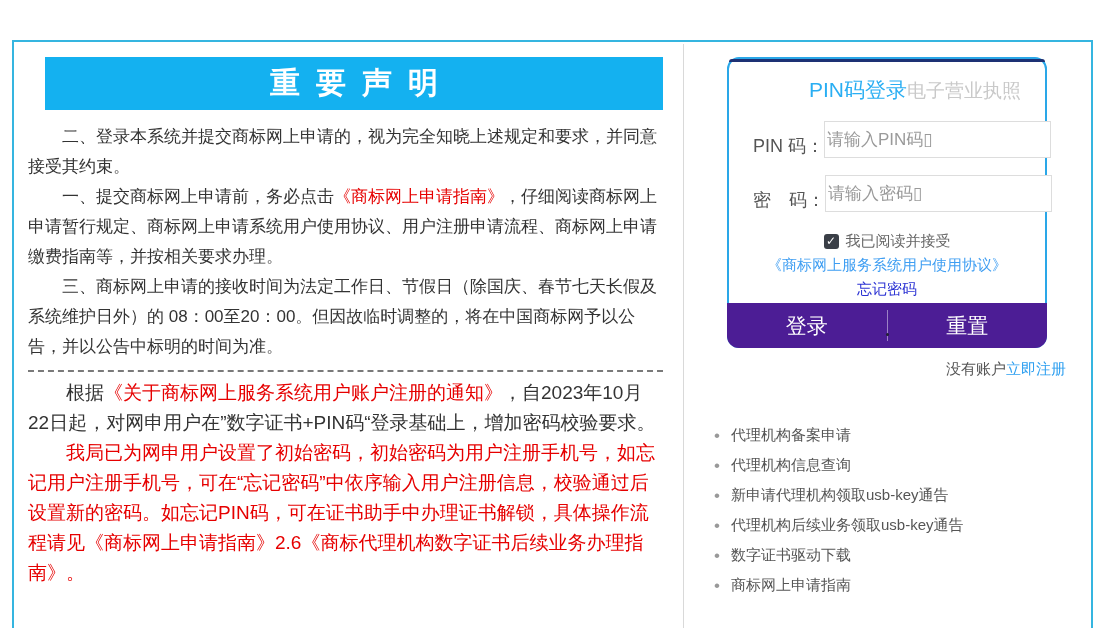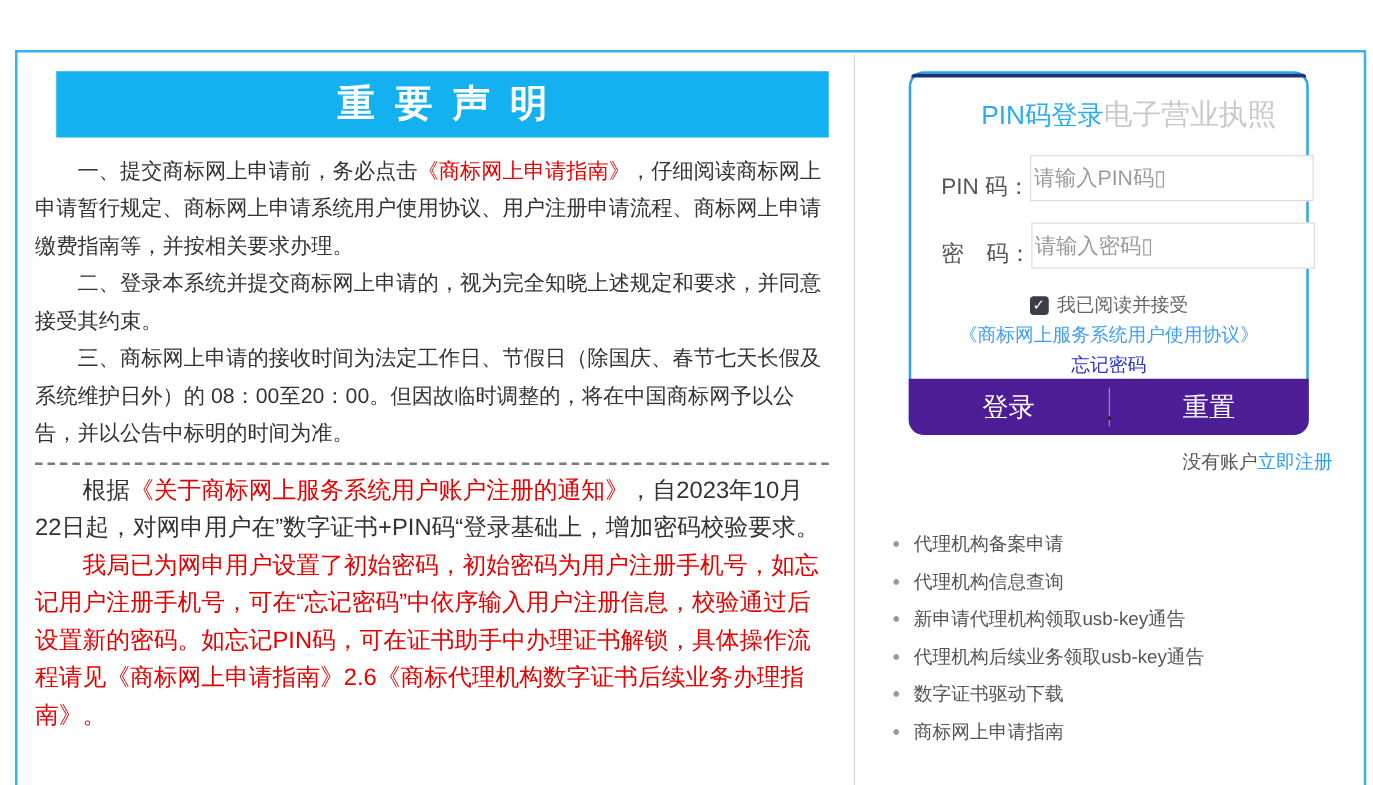--- a/index.html
+++ b/index.html
@@ -22,21 +22,21 @@
   .notice-bottom .para { font-size:19px; line-height:30px; text-indent:2em; }
   .red { color:#e60000; }
   .seg-link { cursor:pointer; }
 
   
   .panel { position:absolute; left:727px; top:57px; width:320px; height:291px;
            background:#fff; border:2px solid #2aa7e8; border-radius:12px; }
   .panel-accent { height:3px; background:#1d3174; border-radius:10px 10px 0 0; }
   .tabs { display:flex; justify-content:flex-end; align-items:baseline; padding:14px 24px 0 26px; }
   .tab-active { color:#29aef3; font-size:21px; cursor:pointer; }
-  .tab-inactive { color:#c9c9c9; font-size:23px; cursor:pointer; }
+  .tab-inactive { color:#c9c9c9; font-size:19px; cursor:pointer; }
 
   .field-row { display:flex; align-items:flex-end; margin:17px 20px 0 24px; }
   .field-row + .field-row { }
   .field-label { width:74px; font-size:18px; color:#555; white-space:pre; }
   .field-input { flex:1; height:37px; border:1px solid #ddd; padding:0 2px; font-size:17px; color:#333; outline:none; }
   .field-input::placeholder { color:#9a9a9a; }
 
   .agree-row { margin-top:20px; display:flex; justify-content:center; align-items:center; gap:7px;
                color:#666; font-size:15px; }
   .checkbox { width:15px; height:15px; background:#3a3f47; border-radius:3px; color:#fff;
@@ -66,22 +66,22 @@
 <div class="stage">
   <div class="outer-box"></div>
   <div class="v-divider"></div>
 
   <div class="header-bar">
     <span class="header-title">重要声明</span>
   </div>
 
   <div class="notice">
     <div class="notice-top" id="notice-top">
+        <div class="para"><span>二、登录本系统并提交商标网上申请的，视为完全知晓上述规定和要求，并同意接受其约束。</span></div>
         <div class="para"><span>一、提交商标网上申请前，务必点击</span><span class="red seg-link">《商标网上申请指南》</span><span>，仔细阅读商标网上申请暂行规定、商标网上申请系统用户使用协议、用户注册申请流程、商标网上申请缴费指南等，并按相关要求办理。</span></div>
-        <div class="para"><span>二、登录本系统并提交商标网上申请的，视为完全知晓上述规定和要求，并同意接受其约束。</span></div>
         <div class="para"><span>三、商标网上申请的接收时间为法定工作日、节假日（除国庆、春节七天长假及系统维护日外）的 08：00至20：00。但因故临时调整的，将在中国商标网予以公告，并以公告中标明的时间为准。</span></div>
       </div>
     <div class="dashed-sep"></div>
     <div class="notice-bottom" id="notice-bottom">
         <div class="para"><span>根据</span><span class="red seg-link">《关于商标网上服务系统用户账户注册的通知》</span><span>，自2023年10月22日起，对网申用户在”数字证书+PIN码“登录基础上，增加密码校验要求。</span></div>
         <div class="para"><span class="red">我局已为网申用户设置了初始密码，初始密码为用户注册手机号，如忘记用户注册手机号，可在“忘记密码”中依序输入用户注册信息，校验通过后设置新的密码。如忘记PIN码，可在证书助手中办理证书解锁，具体操作流程请见《商标网上申请指南》2.6《商标代理机构数字证书后续业务办理指南》。</span></div>
       </div>
   </div>
 
   <div class="panel">

